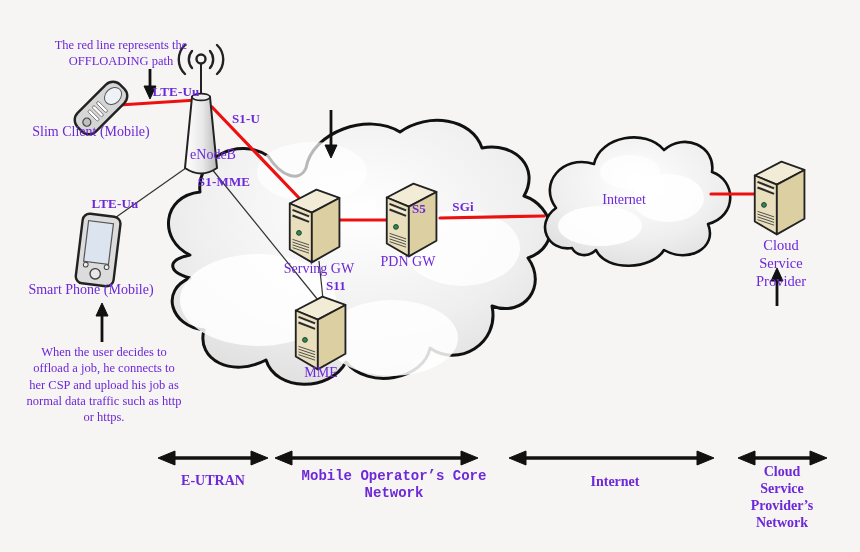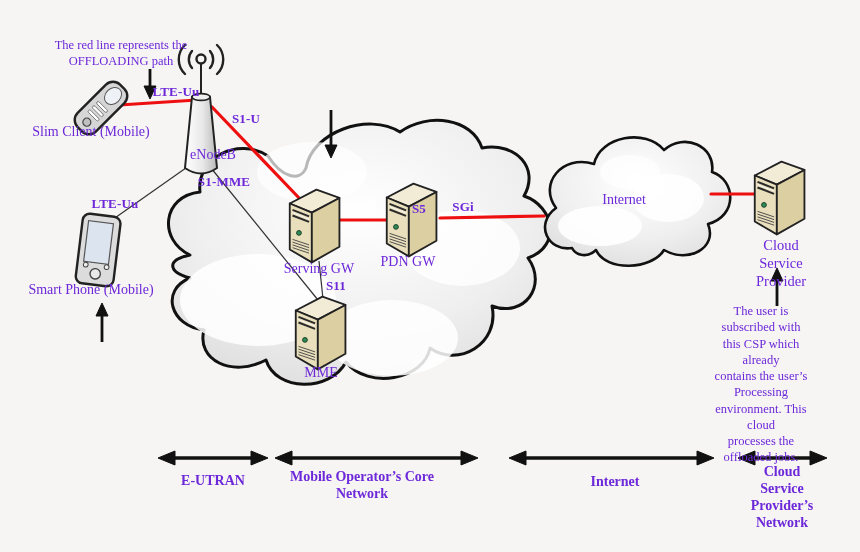--- a/index.html
+++ b/index.html
@@ -172,45 +172,45 @@
       <g>
         <line x1="751" y1="458" x2="814" y2="458" stroke-width="3.4"></line>
         <polygon points="738,458 755,451 755,465"></polygon>
         <polygon points="827,458 810,451 810,465"></polygon>
       </g>
     </g>
   </svg>
 
   <div class="lbl ann" style="left:121px;top:37px;">The red line represents the
 OFFLOADING path</div>
-  <div class="lbl ann" style="left:761px;top:303px;">The user is subscribed with
-this CSP which already
-contains the user’s Processing
-environment. This cloud
-processes the offloaded jobs.</div>
+  <div class="lbl ann" style="left:104px;top:344px;">When the user decides to
+offload a job, he connects to
+her CSP and upload his job as
+normal data traffic such as http
+or https.</div>
 
   <div class="lbl node" style="left:91px;top:124px;">Slim Client (Mobile)</div>
   <div class="lbl node" style="left:91px;top:282px;">Smart Phone (Mobile)</div>
   <div class="lbl node" style="left:213px;top:147px;">eNodeB</div>
   <div class="lbl node" style="left:319px;top:261px;">Serving GW</div>
   <div class="lbl node" style="left:408px;top:254px;">PDN GW</div>
   <div class="lbl node" style="left:321px;top:365px;">MME</div>
   <div class="lbl" style="left:624px;top:192px;font-size:14px;">Internet</div>
   <div class="lbl" style="left:781px;top:236px;font-size:14.5px;line-height:1.25;">Cloud Service
 Provider</div>
 
   <div class="lbl iface" style="left:176px;top:84px;">LTE-Uu</div>
   <div class="lbl iface" style="left:246px;top:111px;">S1-U</div>
   <div class="lbl iface" style="left:224px;top:174px;">S1-MME</div>
   <div class="lbl iface" style="left:115px;top:196px;">LTE-Uu</div>
   <div class="lbl iface" style="left:383px;top:201px;margin-left:36px;">S5</div>
   <div class="lbl iface" style="left:463px;top:199px;text-align:right;">SGi</div>
   <div class="lbl iface" style="left:336px;top:278px;">S11</div>
 
   <div class="lbl seg" style="left:213px;top:472px;">E-UTRAN</div>
-  <div class="lbl seg" style="left:362px;top:468px;">Mobile Operator’s Core
+  <div class="lbl seg" style="left:394px;top:468px;font-family:Liberation Mono, monospace;">Mobile Operator’s Core
 Network</div>
   <div class="lbl seg" style="left:615px;top:473px;">Internet</div>
   <div class="lbl seg" style="left:782px;top:463px;">Cloud Service
 Provider’s
 Network</div>
 
 </div>
 
 </body></html>

